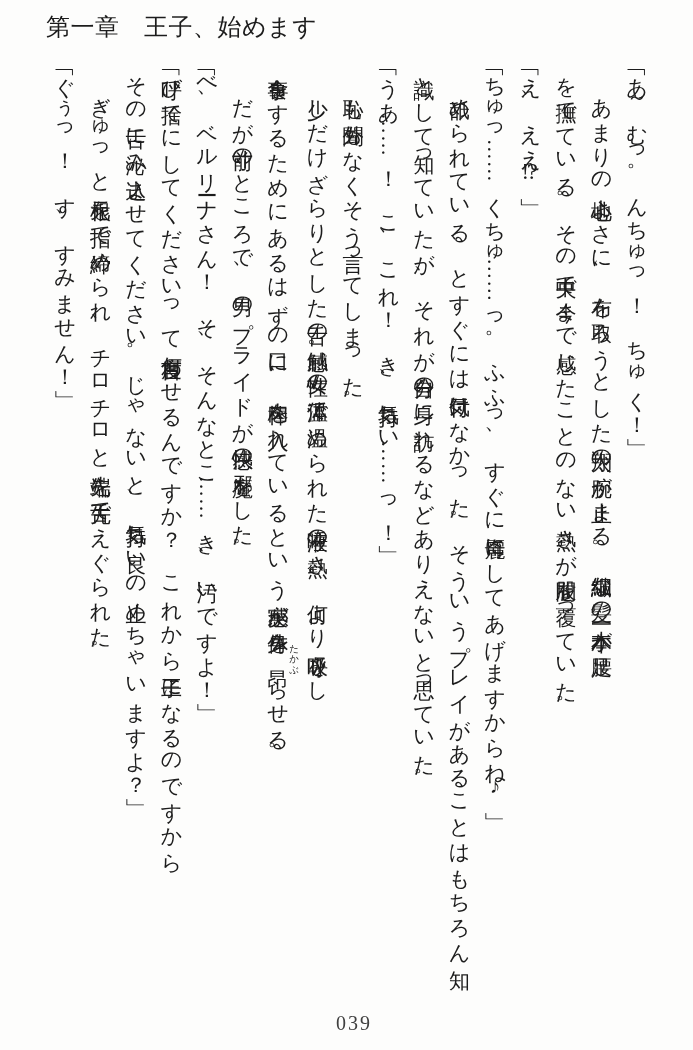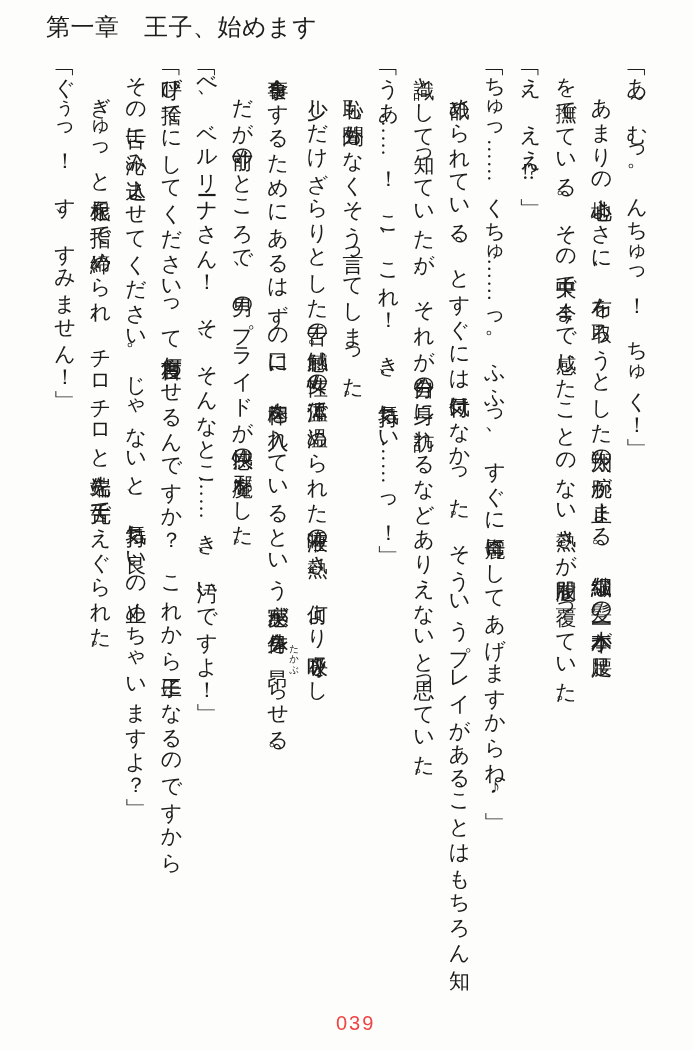--- a/index.html
+++ b/index.html
@@ -37,24 +37,24 @@
   .body-text p.line.indent { text-indent: 1em; }
   .body-text ruby rt {
     font-size: 9.5px;
     letter-spacing: 0;
     font-family: "Liberation Serif", "DejaVu Serif", serif;
   }
   .page-number {
     position: absolute;
     left: 336px;
     top: 1012px;
-    font-family: Liberation Sans, sans-serif;
+    font-family: Liberation Serif, serif;
     font-size: 20px;
     letter-spacing: 2px;
-    color: #ef4444;
+    color: #404040;
   }
 </style>
 </head>
 <body>
 
 <div class="page">
   <div class="chapter-header">第一章　王子、始めます</div>
 
   <div class="body-text" id="body-text"><p class="line">「あ～むっ。んちゅっ！　ちゅく！」</p><p class="line indent">あまりの心地よさに、布を取ろうとした翔太の腕が止まる。繊細な髪の一本一本が足腰</p><p class="line">を撫でている。その中央で今まで感じたことのない熱さが股間を覆っていた。</p><p class="line">「え、ええ⁉」</p><p class="line">「ちゅっ……くちゅ……っ。ふふっ、すぐに奇麗にしてあげますからね♪」</p><p class="line indent">舐められている、とすぐには気付けなかった。そういうプレイがあることはもちろん知</p><p class="line">識として知っていたが、それが自分の身に訪れるなどありえないと思っていた。</p><p class="line">「うあ……！　こ、これ！　き、気持ちい……っ！」</p><p class="line indent">恥も外聞もなくそう言ってしまった。</p><p class="line indent">少しだけざらりとした舌の感触。女性の体温で温められた唾液の熱さ。何より呼吸をし</p><p class="line">食事をするためにあるはずの口に、肉棒を入れているという実感が身体を<ruby>昂<rt>たかぶ</rt></ruby>らせる。</p><p class="line indent">だが寸前のところで、男のプライドが快感の邪魔をした。</p><p class="line">「べ、ベルリーナさん！　そ、そんなとこ……き、汚いですよ！」</p><p class="line">「呼び捨てにしてくださいって何度言わせるんですか？　これから王子になるのですから</p><p class="line">その舌に沁み込ませてください。じゃないと、気持ち良いの止めちゃいますよ？」</p><p class="line indent">ぎゅっと根元を指で締められ、チロチロと先端を舌先でえぐられた。</p><p class="line">「ぐぅっ！　す、すみません！」</p></div>
 

